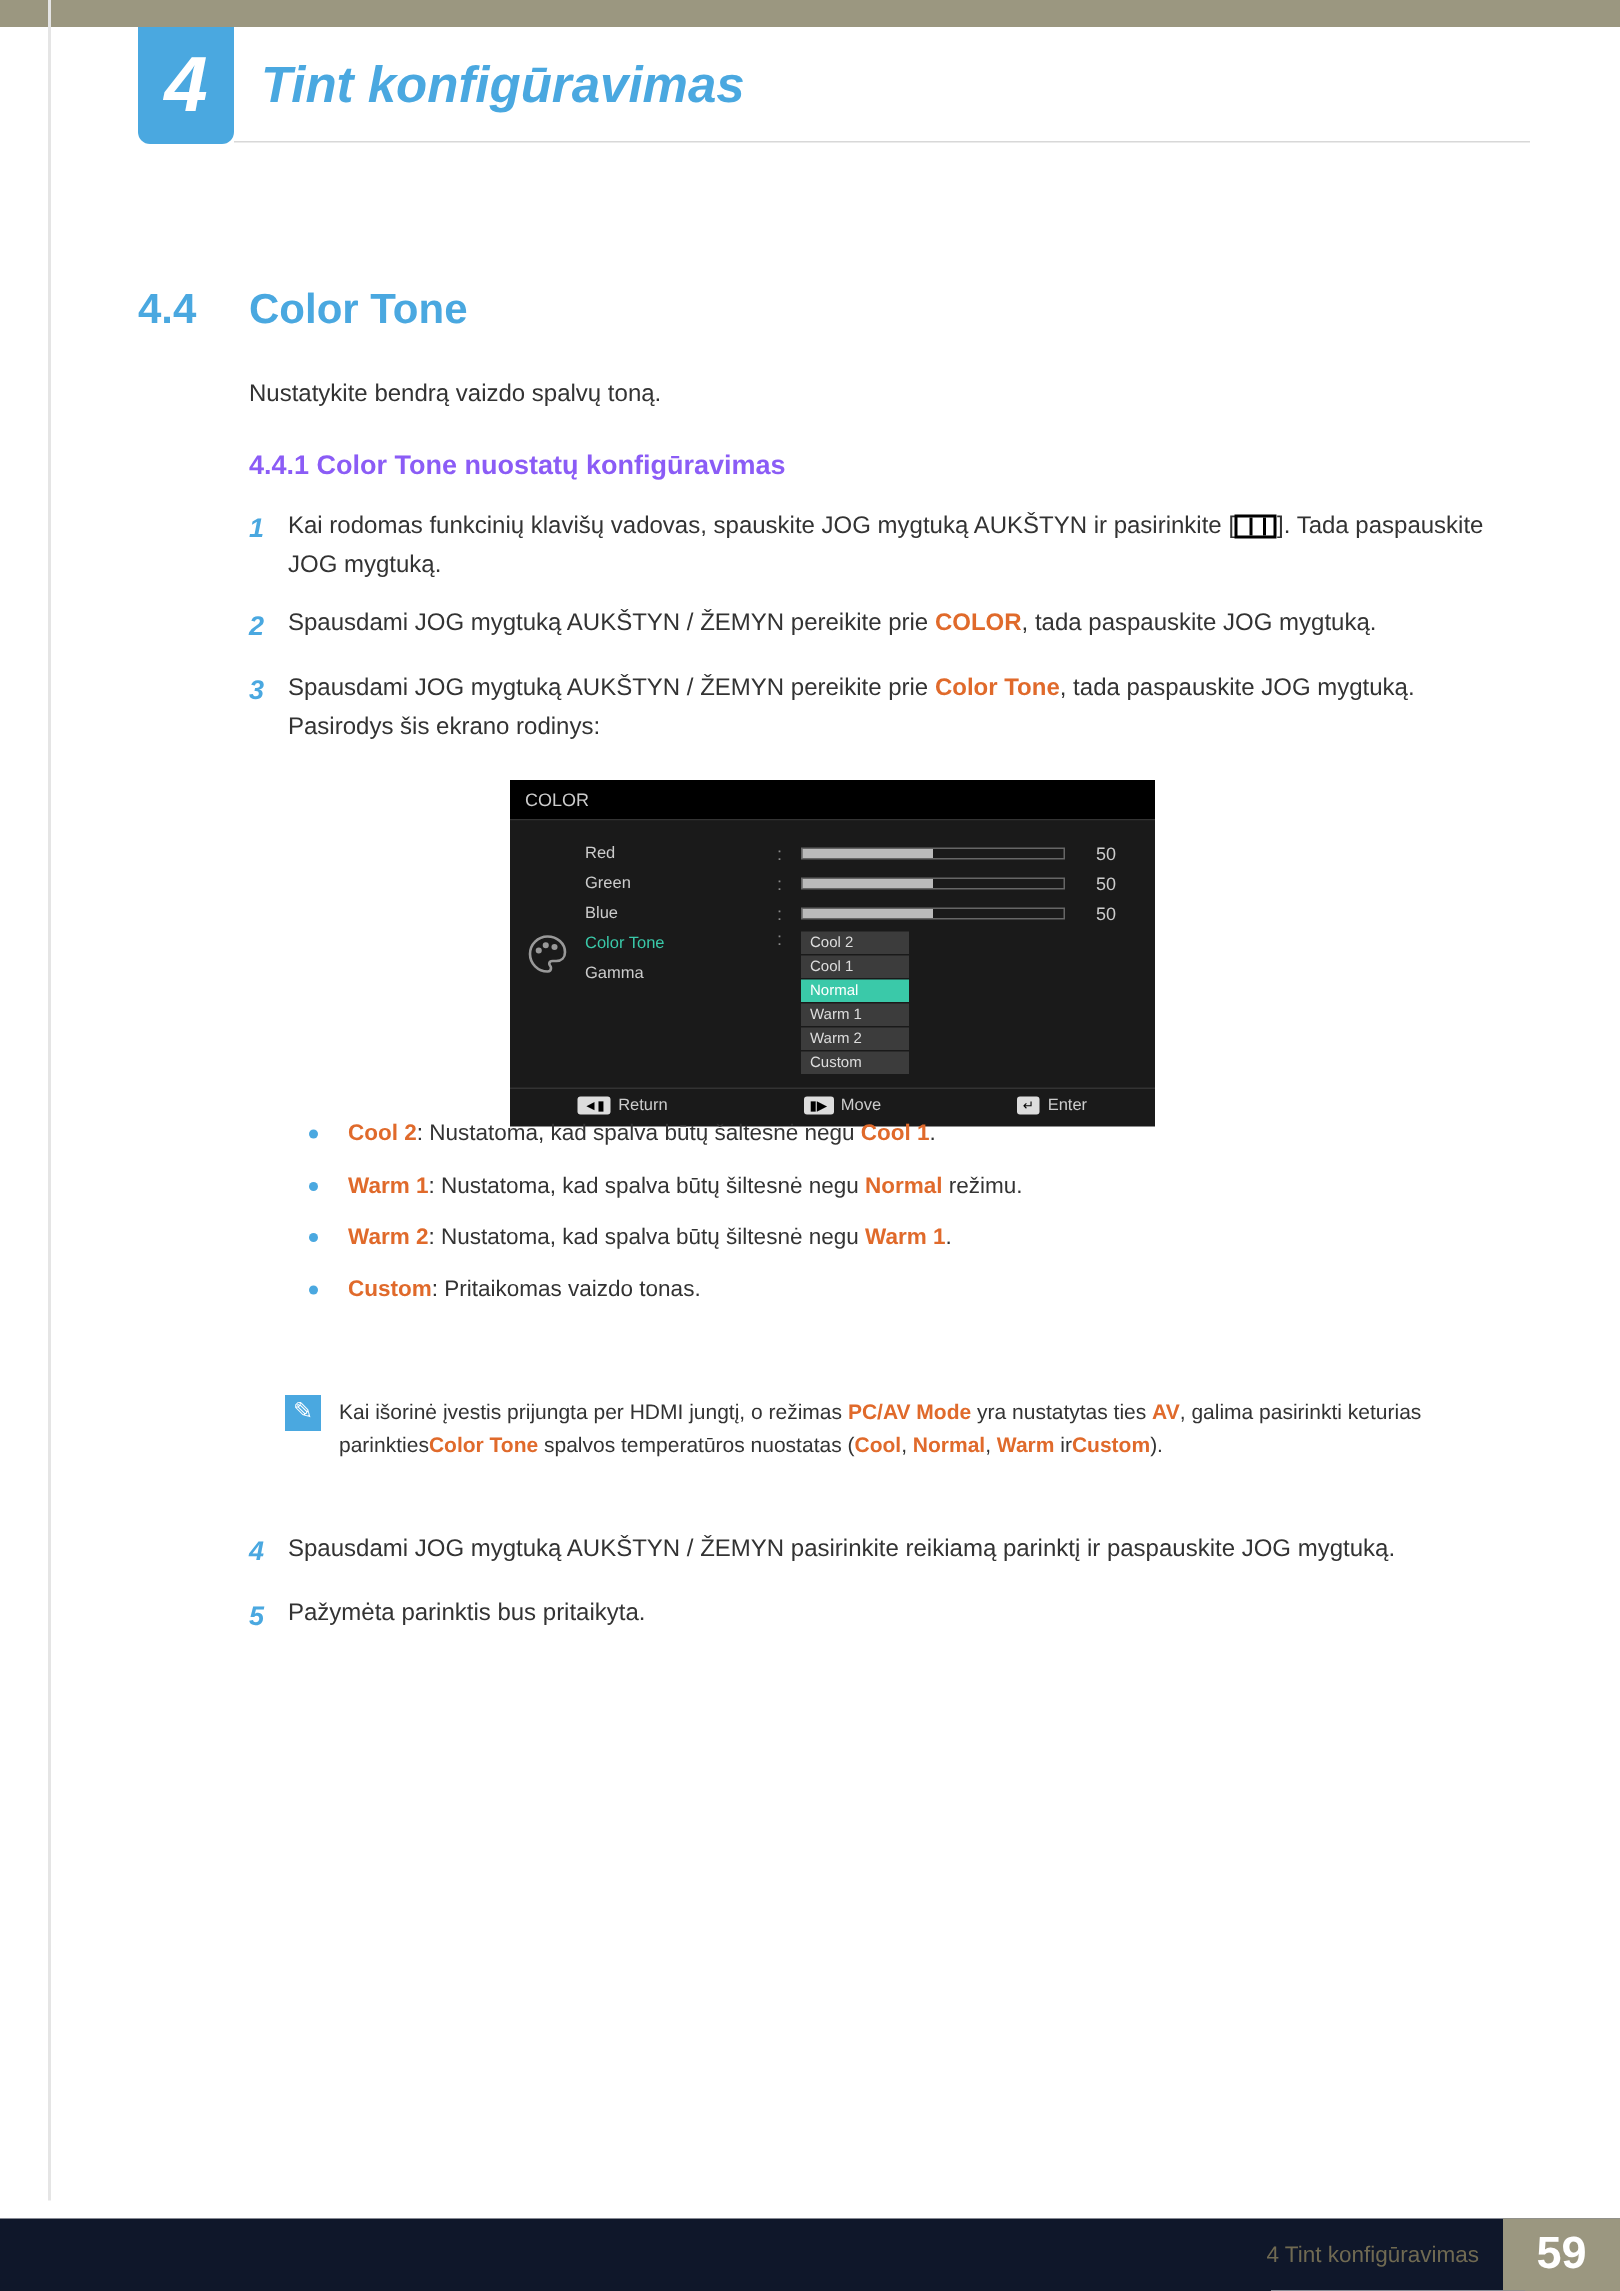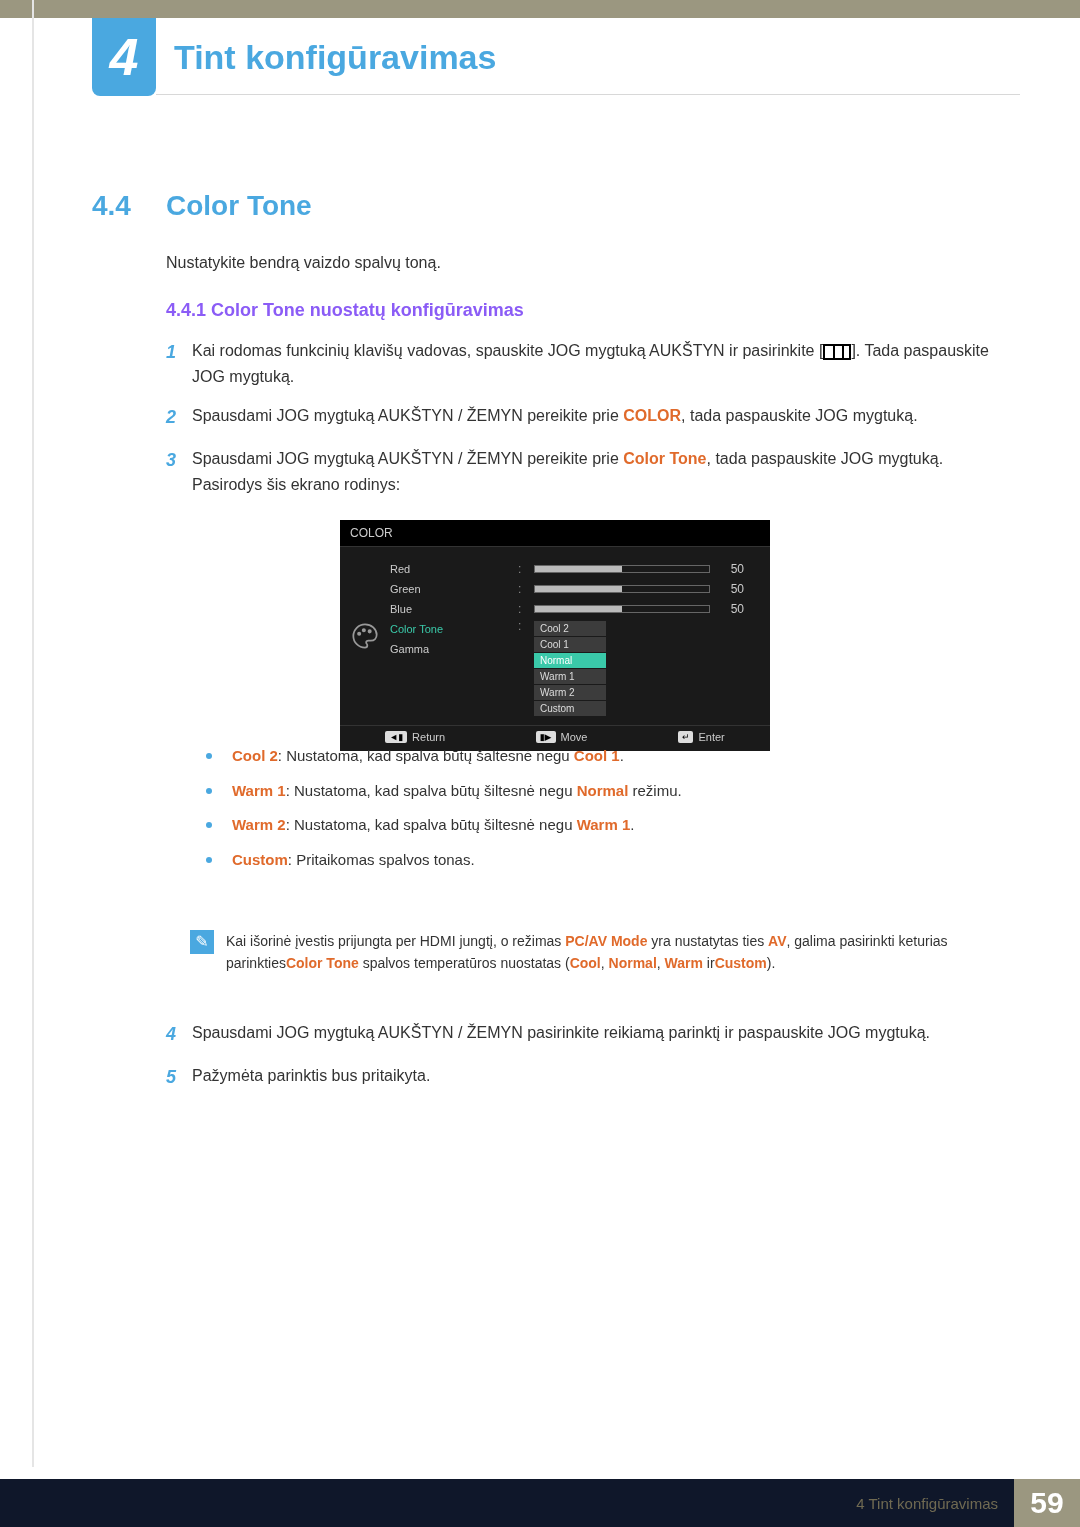--- a/index.html
+++ b/index.html
@@ -41,20 +41,21 @@
     text-align: center;
     line-height: 78px;
   }
   .chapter-title {
     position: absolute;
     left: 174px;
     top: 38px;
     font-size: 34px;
     color: #4aa8e0;
     font-weight: bold;
+    font-style: italic;
   }
   .chapter-rule {
     position: absolute;
     left: 156px;
     right: 60px;
     top: 94px;
     height: 1px;
     background: #d8d8d8;
   }
   .section-num {
@@ -275,21 +276,21 @@
     align-items: stretch;
   }
   .footer-label {
     display: flex;
     align-items: center;
     padding: 0 16px;
     color: #706a52;
     font-size: 15px;
   }
   .footer-page {
-    width: 66px;
+    width: 78px;
     background: #9b9780;
     color: #fff;
     font-size: 30px;
     font-weight: bold;
     display: flex;
     align-items: center;
     justify-content: center;
   }
 </style>
 </head>
@@ -407,21 +408,21 @@
   <div class="bullet-item">
       <div class="bullet-dot"></div>
       <div><span class="hl">Warm 1</span><span>: Nustatoma, kad spalva būtų šiltesnė negu </span><span class="hl">Normal</span><span> režimu.</span></div>
     </div>
   <div class="bullet-item">
       <div class="bullet-dot"></div>
       <div><span class="hl">Warm 2</span><span>: Nustatoma, kad spalva būtų šiltesnė negu </span><span class="hl">Warm 1</span><span>.</span></div>
     </div>
   <div class="bullet-item">
       <div class="bullet-dot"></div>
-      <div><span class="hl">Custom</span><span>: Pritaikomas spalvos tonas.</span></div>
+      <div><span class="hl">Custom</span><span>: Pritaikomas vaizdo tonas.</span></div>
     </div>
 </div>
 
 <div class="note">
   <div class="note-icon">✎</div>
   <div class="note-body">
     <span>Kai išorinė įvestis prijungta per HDMI jungtį, o režimas </span><span class="hl">PC/AV Mode</span><span> yra nustatytas ties </span><span class="hl">AV</span><span>, galima pasirinkti keturias parinkties</span><span class="hl">Color Tone</span><span> spalvos temperatūros nuostatas (</span><span class="hl">Cool</span><span>, </span><span class="hl">Normal</span><span>, </span><span class="hl">Warm</span><span> ir</span><span class="hl">Custom</span><span>).</span>
   </div>
 </div>
 

